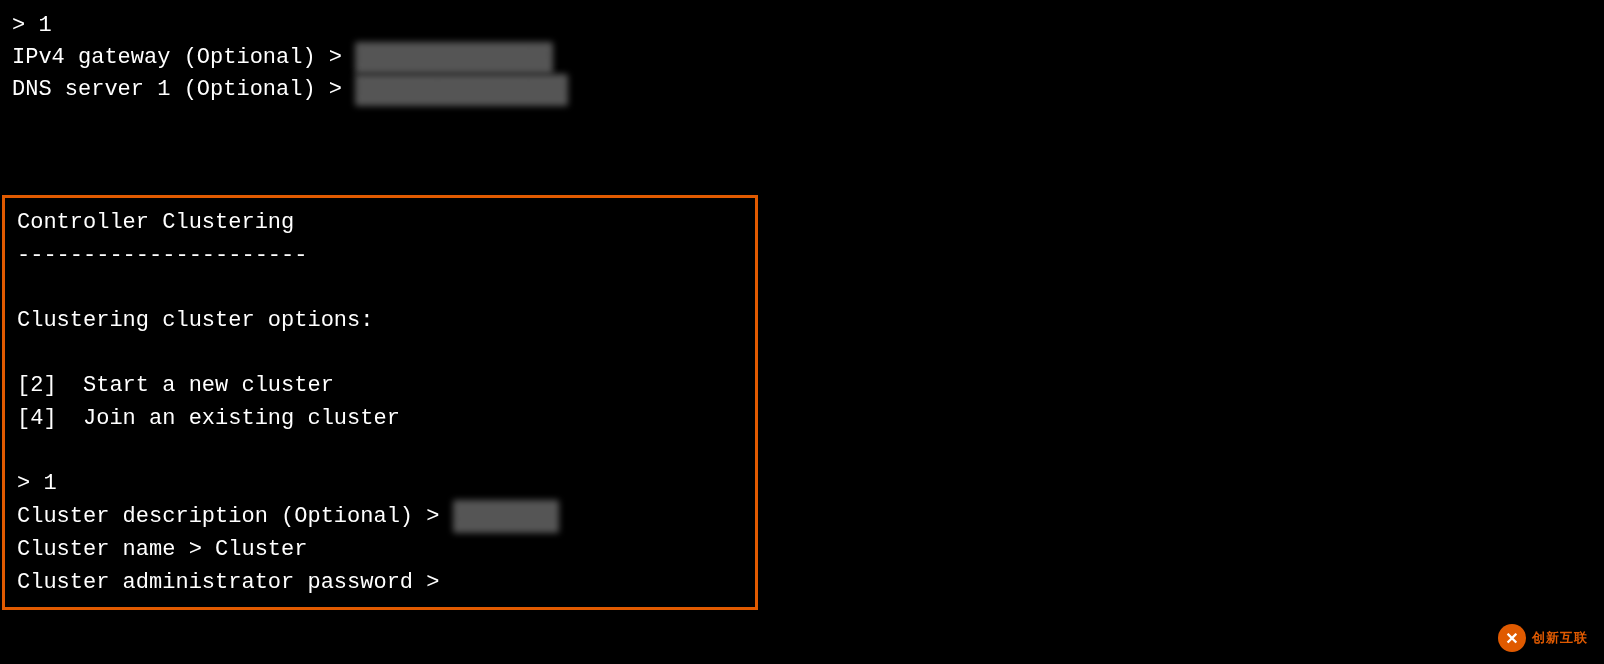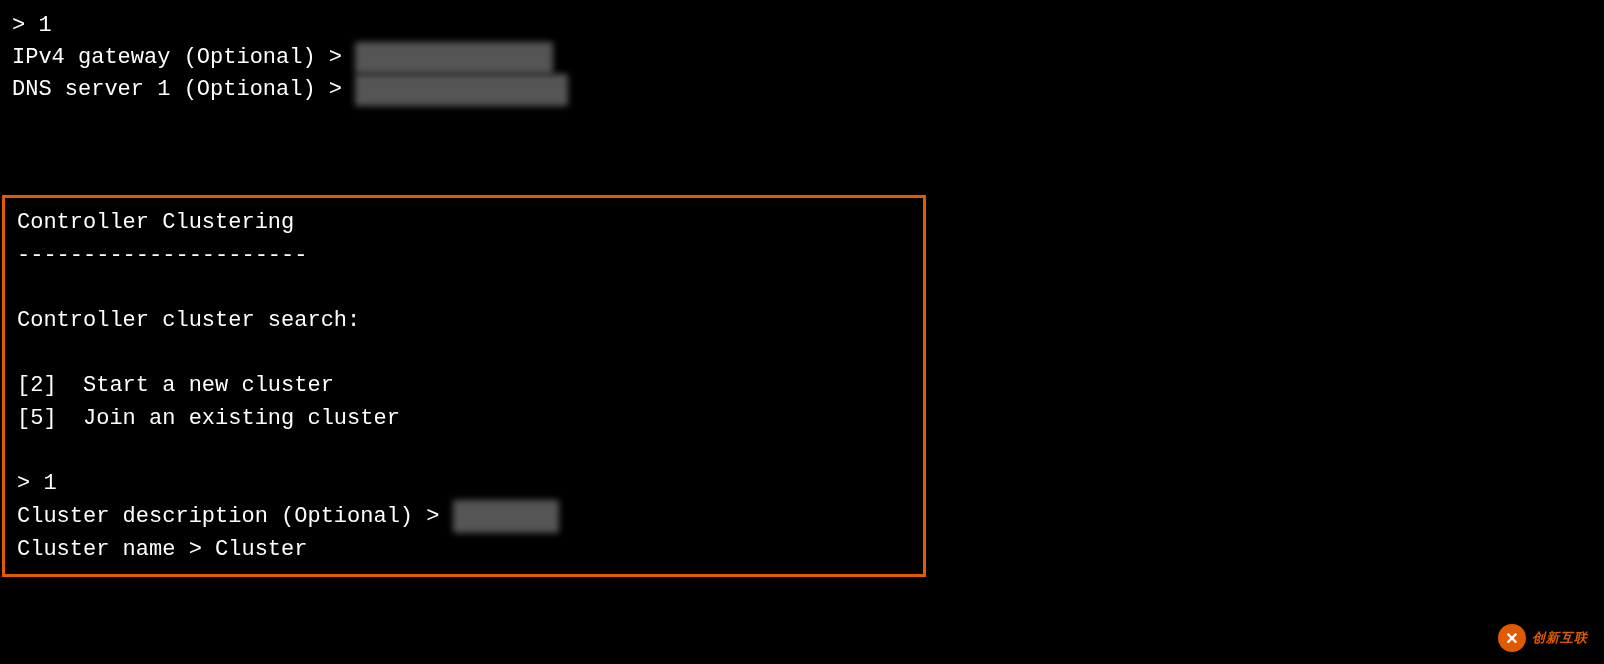--- a/index.html
+++ b/index.html
@@ -44,21 +44,21 @@
       border-radius: 2px;
       letter-spacing: 2px;
       filter: blur(3px);
       user-select: none;
     }
 
     .orange-box {
       position: absolute;
       top: 195px;
       left: 2px;
-      width: 924px;
+      width: 756px;
       border: 3px solid #e05a00;
       padding: 8px 12px;
       background-color: #000000;
     }
 
     .orange-box .terminal-line {
       line-height: 1.5;
     }
 
     
@@ -85,43 +85,43 @@
       color: white;
       font-size: 16px;
       font-weight: bold;
     }
 
     .watermark-text {
       font-size: 13px;
       color: #e05a00;
       font-weight: bold;
       letter-spacing: 1px;
-      font-style: italic;
     }
   </style>
 </head>
 <body>
 
 <div class="terminal">
 
   <span class="terminal-line">&gt; 1</span>
   <span class="terminal-line">IPv4 gateway (Optional) &gt; <span class="blurred-text">3.14.21.23.24</span></span>
   <span class="terminal-line">DNS server 1 (Optional) &gt; <span class="blurred-text">3.14.37.22.214</span></span>
 
   <div class="orange-box">
     <span class="terminal-line">Controller Clustering</span>
     <span class="terminal-line">----------------------</span>
     <span class="terminal-line empty"> </span>
-    <span class="terminal-line">Controller cluster search:</span>
+    <span class="terminal-line">Clustering cluster options:</span>
     <span class="terminal-line empty"> </span>
     <span class="terminal-line">[2]  Start a new cluster</span>
-    <span class="terminal-line">[5]  Join an existing cluster</span>
+    <span class="terminal-line">[4]  Join an existing cluster</span>
     <span class="terminal-line empty"> </span>
     <span class="terminal-line">&gt; 1</span>
     <span class="terminal-line">Cluster description (Optional) &gt; <span class="blurred-text">C......</span></span>
     <span class="terminal-line">Cluster name &gt; Cluster</span>
+    <span class="terminal-line">Cluster administrator password &gt; </span>
   </div>
 
   <div class="watermark">
     <div class="watermark-icon">✕</div>
     <span class="watermark-text">创新互联</span>
   </div>
 </div>
 
 </body></html>

